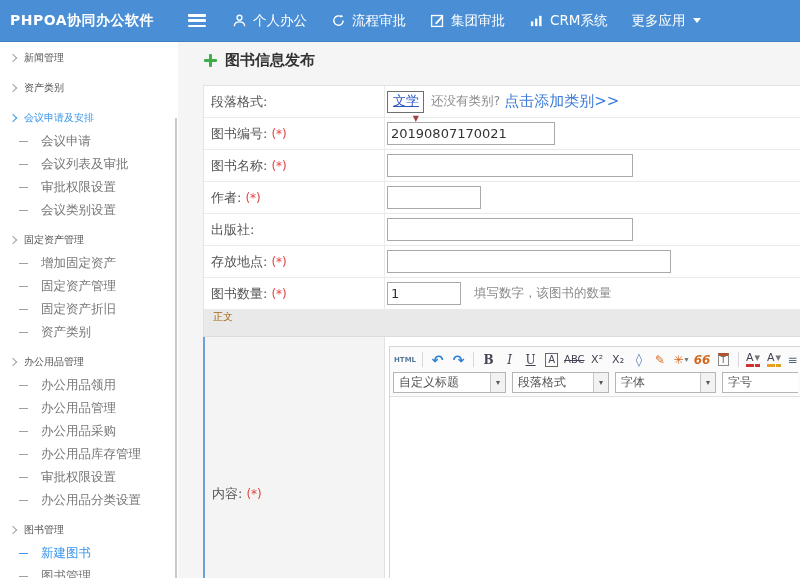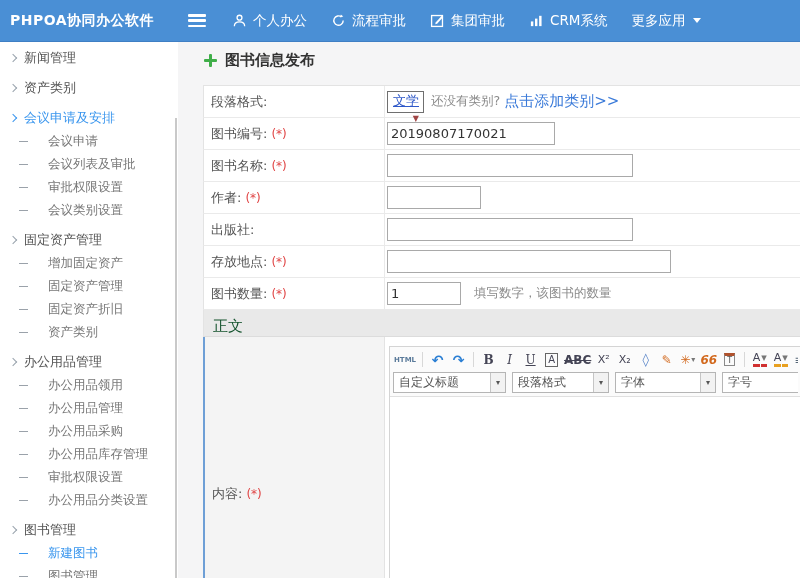--- a/index.html
+++ b/index.html
@@ -11,25 +11,25 @@
   .logo{margin-left:10px;width:164px;font-size:14px;font-weight:bold;letter-spacing:.5px;}
   .hamburger{width:18px;height:13px;margin-left:14px;display:flex;flex-direction:column;justify-content:space-between;cursor:pointer;}
   .hamburger i{display:block;height:2.5px;background:#fff;border-radius:1px;}
   .topnav{display:flex;align-items:center;margin-left:26px;gap:24px;text-align:right;}
   .nav-item{display:flex;align-items:center;gap:6px;font-size:13.5px;cursor:pointer;white-space:nowrap;}
   .nav-item svg{display:block;}
   .caret-down{width:0;height:0;border-left:4.5px solid transparent;border-right:4.5px solid transparent;border-top:5px solid #fff;margin-left:2px;}
   
   .sidebar{position:absolute;left:0;top:42px;width:178px;bottom:0;background:#fff;overflow:hidden;}
   .side-scroll{position:absolute;left:175px;top:76px;bottom:0;width:2px;background:#c9c9c9;}
-  .g-head{height:24px;margin-top:4px;display:flex;align-items:center;padding-left:10px;gap:8px;cursor:pointer;color:#555;font-size:13px;}
+  .g-head{height:24px;margin-top:4px;display:flex;align-items:center;padding-left:10px;gap:8px;cursor:pointer;color:#555;font-size:10px;}
   .g-head.active{color:#3a96ee;}
   .chev{width:5px;height:5px;border-top:1.5px solid #98a2ac;border-right:1.5px solid #98a2ac;transform:rotate(45deg);flex:0 0 auto;}
   .g-head.active .chev{border-color:#3a96ee;}
-  .g-child{height:23px;display:flex;align-items:center;padding-left:19px;gap:20px;cursor:pointer;color:#777;font-size:12.5px;}
+  .g-child{height:23px;display:flex;align-items:center;padding-left:19px;gap:13px;cursor:pointer;color:#777;font-size:12.5px;}
   .g-child.active{color:#3a96ee;}
   .dash{width:9px;height:1px;background:#9aa2aa;flex:0 0 auto;}
   .g-child.active .dash{background:#3a96ee;}
   .g-sep{height:2px;}
   
   .main{position:absolute;left:178px;top:42px;right:0;bottom:0;background:#f5f5f6;}
   .title-row{position:absolute;left:26px;top:9px;display:flex;align-items:center;gap:8px;}
   .plus-icon{position:relative;width:13px;height:13px;}
   .plus-icon::before{content:"";position:absolute;left:5px;top:0;width:3px;height:13px;background:#3fae49;border-radius:1px;}
   .plus-icon::after{content:"";position:absolute;left:0;top:5px;width:13px;height:3px;background:#3fae49;border-radius:1px;}
@@ -44,39 +44,39 @@
   .fv{flex:1;display:flex;align-items:center;padding-left:2px;min-width:0;}
   .tinput{height:19px;border:1px solid #a9a9a9;background:#fff;font-size:13px;color:#333;padding:1px 3px;
           font-family:"DejaVu Sans","Liberation Sans",sans-serif;box-sizing:content-box;}
   .sel-box{display:inline-flex;align-items:flex-end;height:20px;border:1px solid #6f6f6f;background:#fff;
            padding:0 4px 0 5px;gap:5px;cursor:pointer;flex-direction:column;}
   .sel-box .sel-txt{color:#2e58c8;text-decoration:underline;font-size:13px;}
   .sel-arrow{font-size:8px;color:#a04545;line-height:1;}
   .hint{color:#8a8a8a;font-size:12.5px;margin-left:7px;}
   .linktext{color:#3a7ad9;font-size:15px;margin-left:4px;cursor:pointer;}
   .band{height:27px;background:#e9e9e9;border-bottom:1px solid #dcdcdc;border-left:1px solid #e3e3e3;
-        display:flex;align-items:flex-end;padding-left:9px;box-sizing:border-box;color:#14532d;font-size:15px;}
+        display:flex;align-items:flex-start;padding-left:9px;box-sizing:border-box;color:#a16207;font-size:10px;}
   .content-row{flex:1;display:flex;border-left:2px solid #6e9fd6;align-items:stretch;min-height:240px;}
   .content-label{width:180px;flex:0 0 180px;background:#f4f4f4;position:relative;border-right:1px solid #e3e3e3;box-sizing:border-box;}
   .content-label .lbl-wrap{position:absolute;left:7px;top:148px;display:flex;gap:4px;align-items:center;font-size:13px;color:#555;}
   .editor-cell{flex:1;background:#fff;padding:9px 0 0 4px;display:flex;min-width:0;}
   .editor-box{flex:1;border:1px solid #d4d4d4;border-right:none;display:flex;flex-direction:column;min-width:0;}
   .toolbar{background:#fbfbfb;border-bottom:1px solid #e0e0e0;padding:2px 3px 3px 3px;}
   .trow{display:flex;align-items:center;height:21px;gap:2px;overflow:hidden;white-space:nowrap;}
   .trow + .trow{margin-top:2px;}
   .tbtn{display:inline-flex;align-items:center;justify-content:center;min-width:17px;height:18px;border-radius:2px;
         cursor:pointer;font-size:12px;color:#445;padding:0 1px;flex:0 0 auto;}
   .tsep{width:1px;height:15px;background:#d8d8d8;margin:0 3px;flex:0 0 auto;}
   .t-html{font-size:7px;font-weight:bold;color:#5a7a9a;letter-spacing:0;}
   .t-arrow{color:#2b7fd4;font-weight:bold;font-size:14px;}
   .t-b{font-weight:bold;font-family:"DejaVu Serif","Liberation Serif",serif;}
   .t-i{font-style:italic;font-family:"DejaVu Serif","Liberation Serif",serif;}
   .t-u{text-decoration:underline;font-family:"DejaVu Serif","Liberation Serif",serif;}
   .t-box span{border:1px solid #666;font-size:10px;padding:0 2px;line-height:12px;}
-  .t-strike{font-size:12px;text-decoration:line-through;font-weight:bold;}
+  .t-strike{font-size:10px;text-decoration:line-through;font-weight:normal;}
   .t-x{font-size:11px;}
   .t-eraser{color:#5b86c9;font-size:13px;}
   .t-orange{color:#d2691e;font-size:12px;}
   .t-quote{color:#d2691e;font-weight:bold;font-style:italic;font-size:12px;}
   .t-clip span{border:1px solid #8a8a8a;border-top:3px solid #b0522d;font-size:8px;padding:0 2px;line-height:9px;color:#555;}
   .t-fontcolor span{border-bottom:3px solid #d03030;line-height:12px;font-size:11px;}
   .t-highlight span{border-bottom:3px solid #e8a020;line-height:12px;font-size:11px;}
   .t-list{font-size:12px;color:#567;}
   .tcaret{font-size:8px;color:#777;margin-left:1px;}
   .tool-select{display:inline-flex;align-items:center;height:19px;border:1px solid #b5b5b5;background:#fff;

